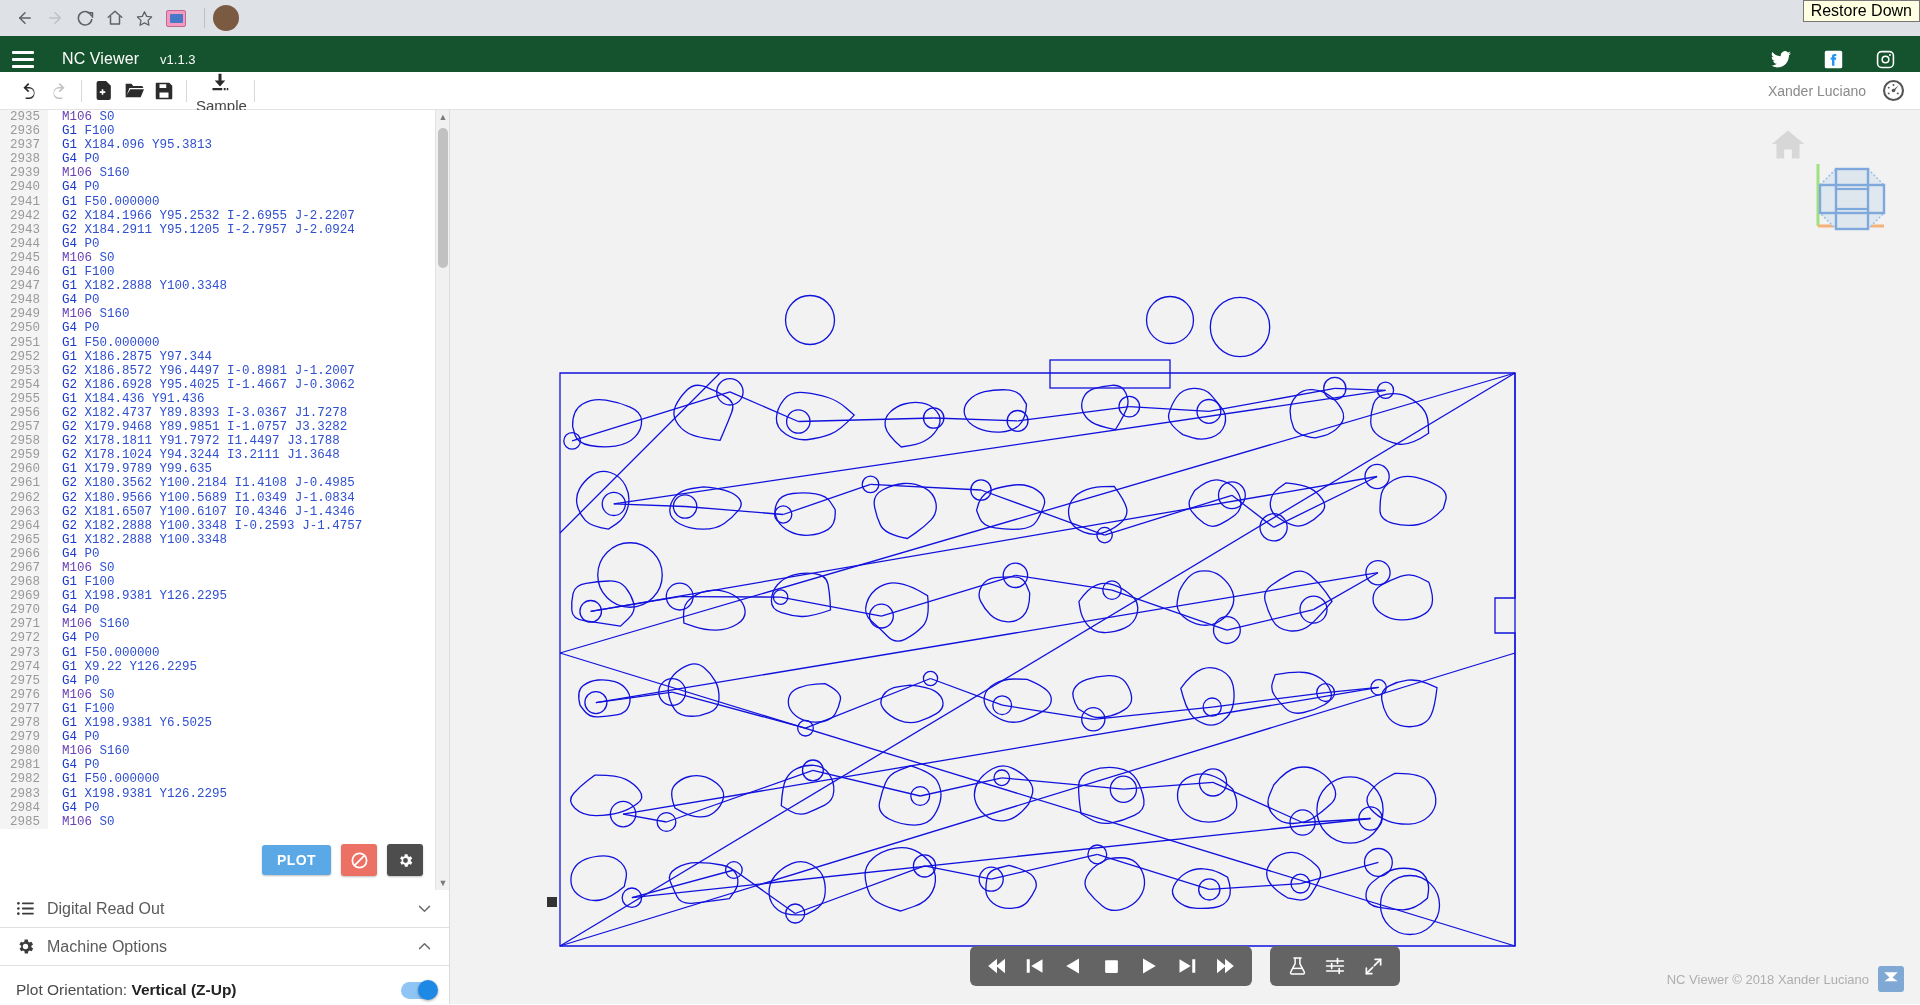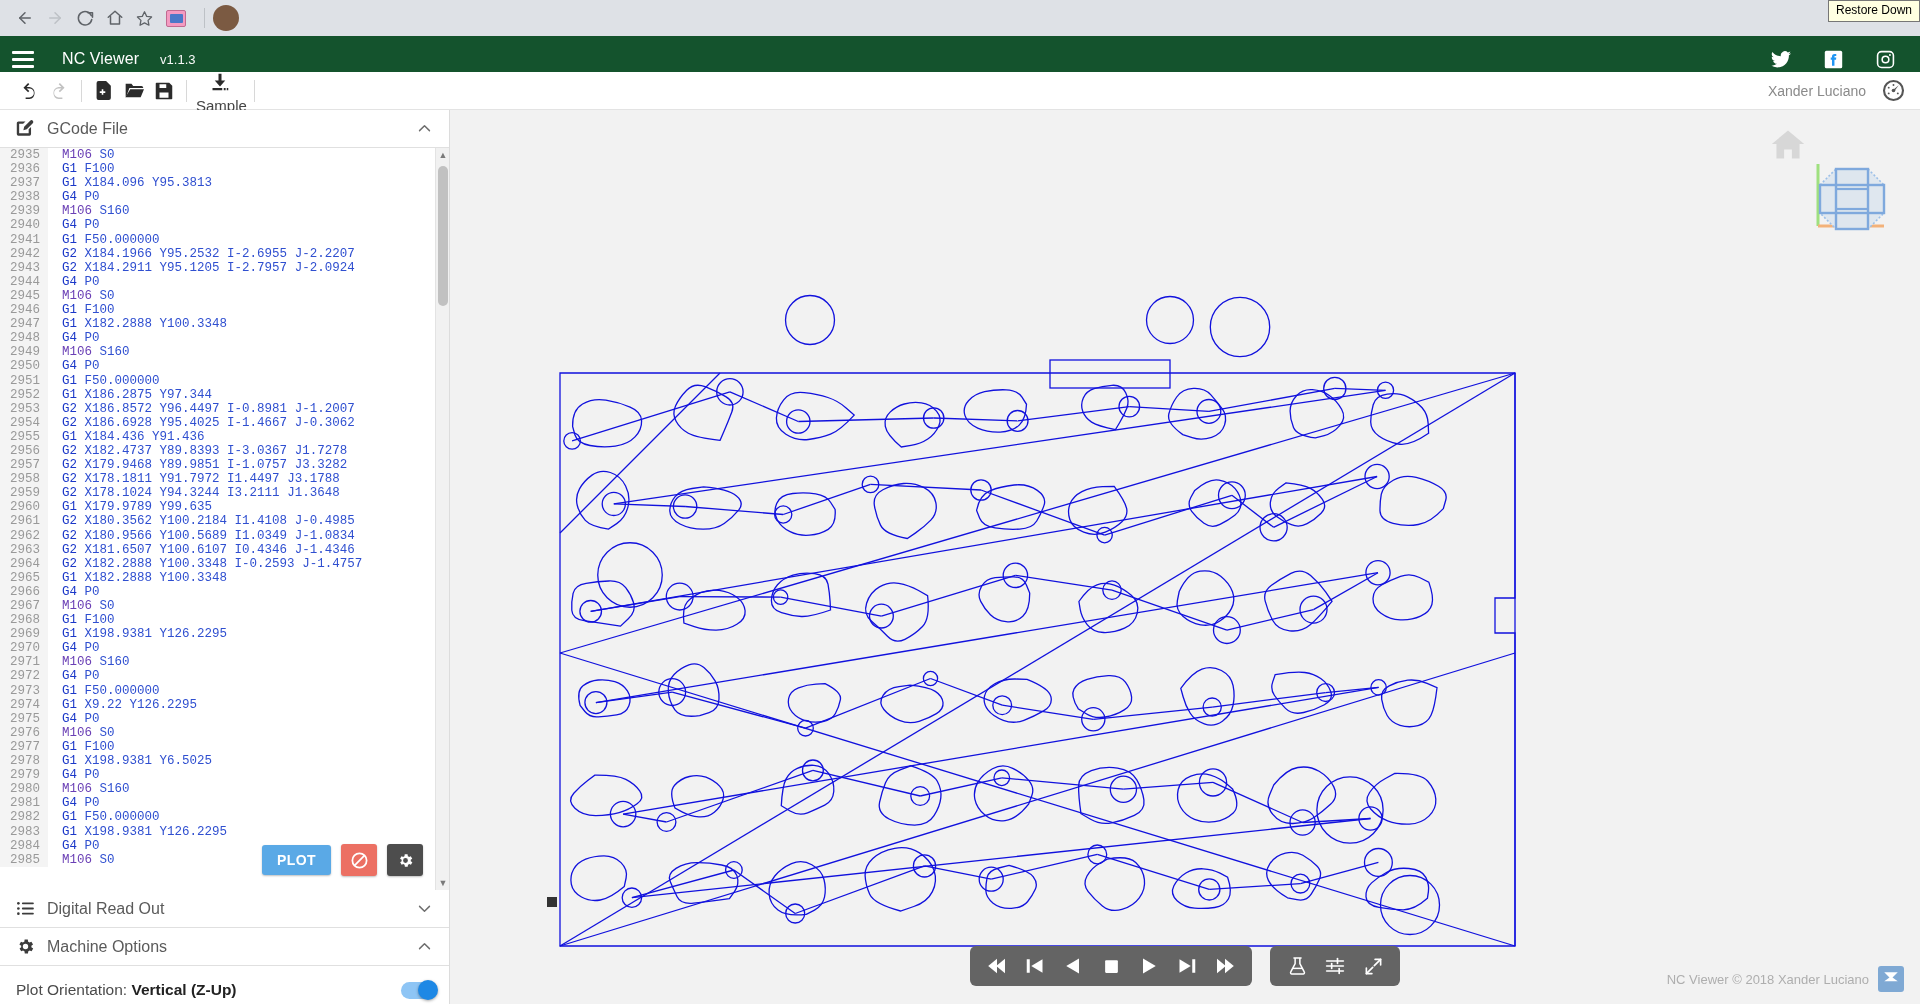--- a/index.html
+++ b/index.html
@@ -38,21 +38,21 @@
   }
   .ext-icon .mon::after {
     content:''; position:absolute; left:3px; top:3px; width:13px; height:9px;
     background:#4a78c8; border-radius:1px;
   }
   .avatar-chip { width: 26px; height:26px; border-radius:50%; background:#7b5a42; }
   .sep-v { width:1px; height:20px; background:#bdc1c6; margin:0 8px; }
   .tooltip-restore {
     position: absolute; right: 0px; top: 0px;
     background: #ffffe1; border: 1px solid #767676;
-    font-size: 12px; color: #000; padding: 2px 7px 3px 7px;
+    font-size: 16px; color: #000; padding: 2px 7px 3px 7px;
     z-index: 50; line-height: 15px;
   }
 
   
   .app-header {
     height: 36px; background: #14532d; display: flex; align-items: center;
     padding: 10px 16px 0 12px; color: #fff; gap: 12px;
   }
   .hamburger { width: 22px; display:flex; flex-direction:column; gap:4px; cursor:pointer; margin-right:16px;}
   .hamburger span { display:block; height:3px; background:#fff; border-radius:1px; }
@@ -302,34 +302,20 @@
         <circle cx="12" cy="6.2" r="1"></circle>
         <circle cx="16.5" cy="15" r="1"></circle>
       </svg>
   </div>
 </div>
 
 <div class="main">
 
   <div class="sidebar">
 
-    <div class="panel-head">
-      <span class="ph-ico">
-        <svg width="19" height="19" viewBox="0 0 24 24" fill="currentColor">
-            <path d="M1 5a2 2 0 0 1 2-2h9l-3 3H4v12h12v-5l3-3v9a2 2 0 0 1-2 2H3a2 2 0 0 1-2-2V5z"></path>
-            <path d="M21.3 2.2a2.4 2.4 0 0 0-3.4 0l-7.6 7.6-1 4.3 4.3-1 7.6-7.6a2.4 2.4 0 0 0 0-3.3z"></path>
-          </svg>
-      </span>
-      <span class="ph-title">GCode File</span>
-      <span class="ph-chev">
-        <svg width="17" height="17" viewBox="0 0 24 24" fill="none" stroke="currentColor" stroke-width="2" stroke-linecap="round" stroke-linejoin="round">
-            <polyline points="5 15 12 8 19 15"></polyline>
-          </svg>
-      </span>
-    </div>
 
     <div class="code-wrap">
       <div class="code-scroll" id="code-scroll">
           <div class="code-row"><span class="ln">2935</span><span class="code-txt"><span class="tok-m">M106</span> <span class="tok-num">S0</span></span></div>
           <div class="code-row"><span class="ln">2936</span><span class="code-txt"><span class="tok-g">G1</span> <span class="tok-num">F100</span></span></div>
           <div class="code-row"><span class="ln">2937</span><span class="code-txt"><span class="tok-g">G1</span> <span class="tok-num">X184.096</span> <span class="tok-num">Y95.3813</span></span></div>
           <div class="code-row"><span class="ln">2938</span><span class="code-txt"><span class="tok-g">G4</span> <span class="tok-num">P0</span></span></div>
           <div class="code-row"><span class="ln">2939</span><span class="code-txt"><span class="tok-m">M106</span> <span class="tok-num">S160</span></span></div>
           <div class="code-row"><span class="ln">2940</span><span class="code-txt"><span class="tok-g">G4</span> <span class="tok-num">P0</span></span></div>
           <div class="code-row"><span class="ln">2941</span><span class="code-txt"><span class="tok-g">G1</span> <span class="tok-num">F50.000000</span></span></div>

